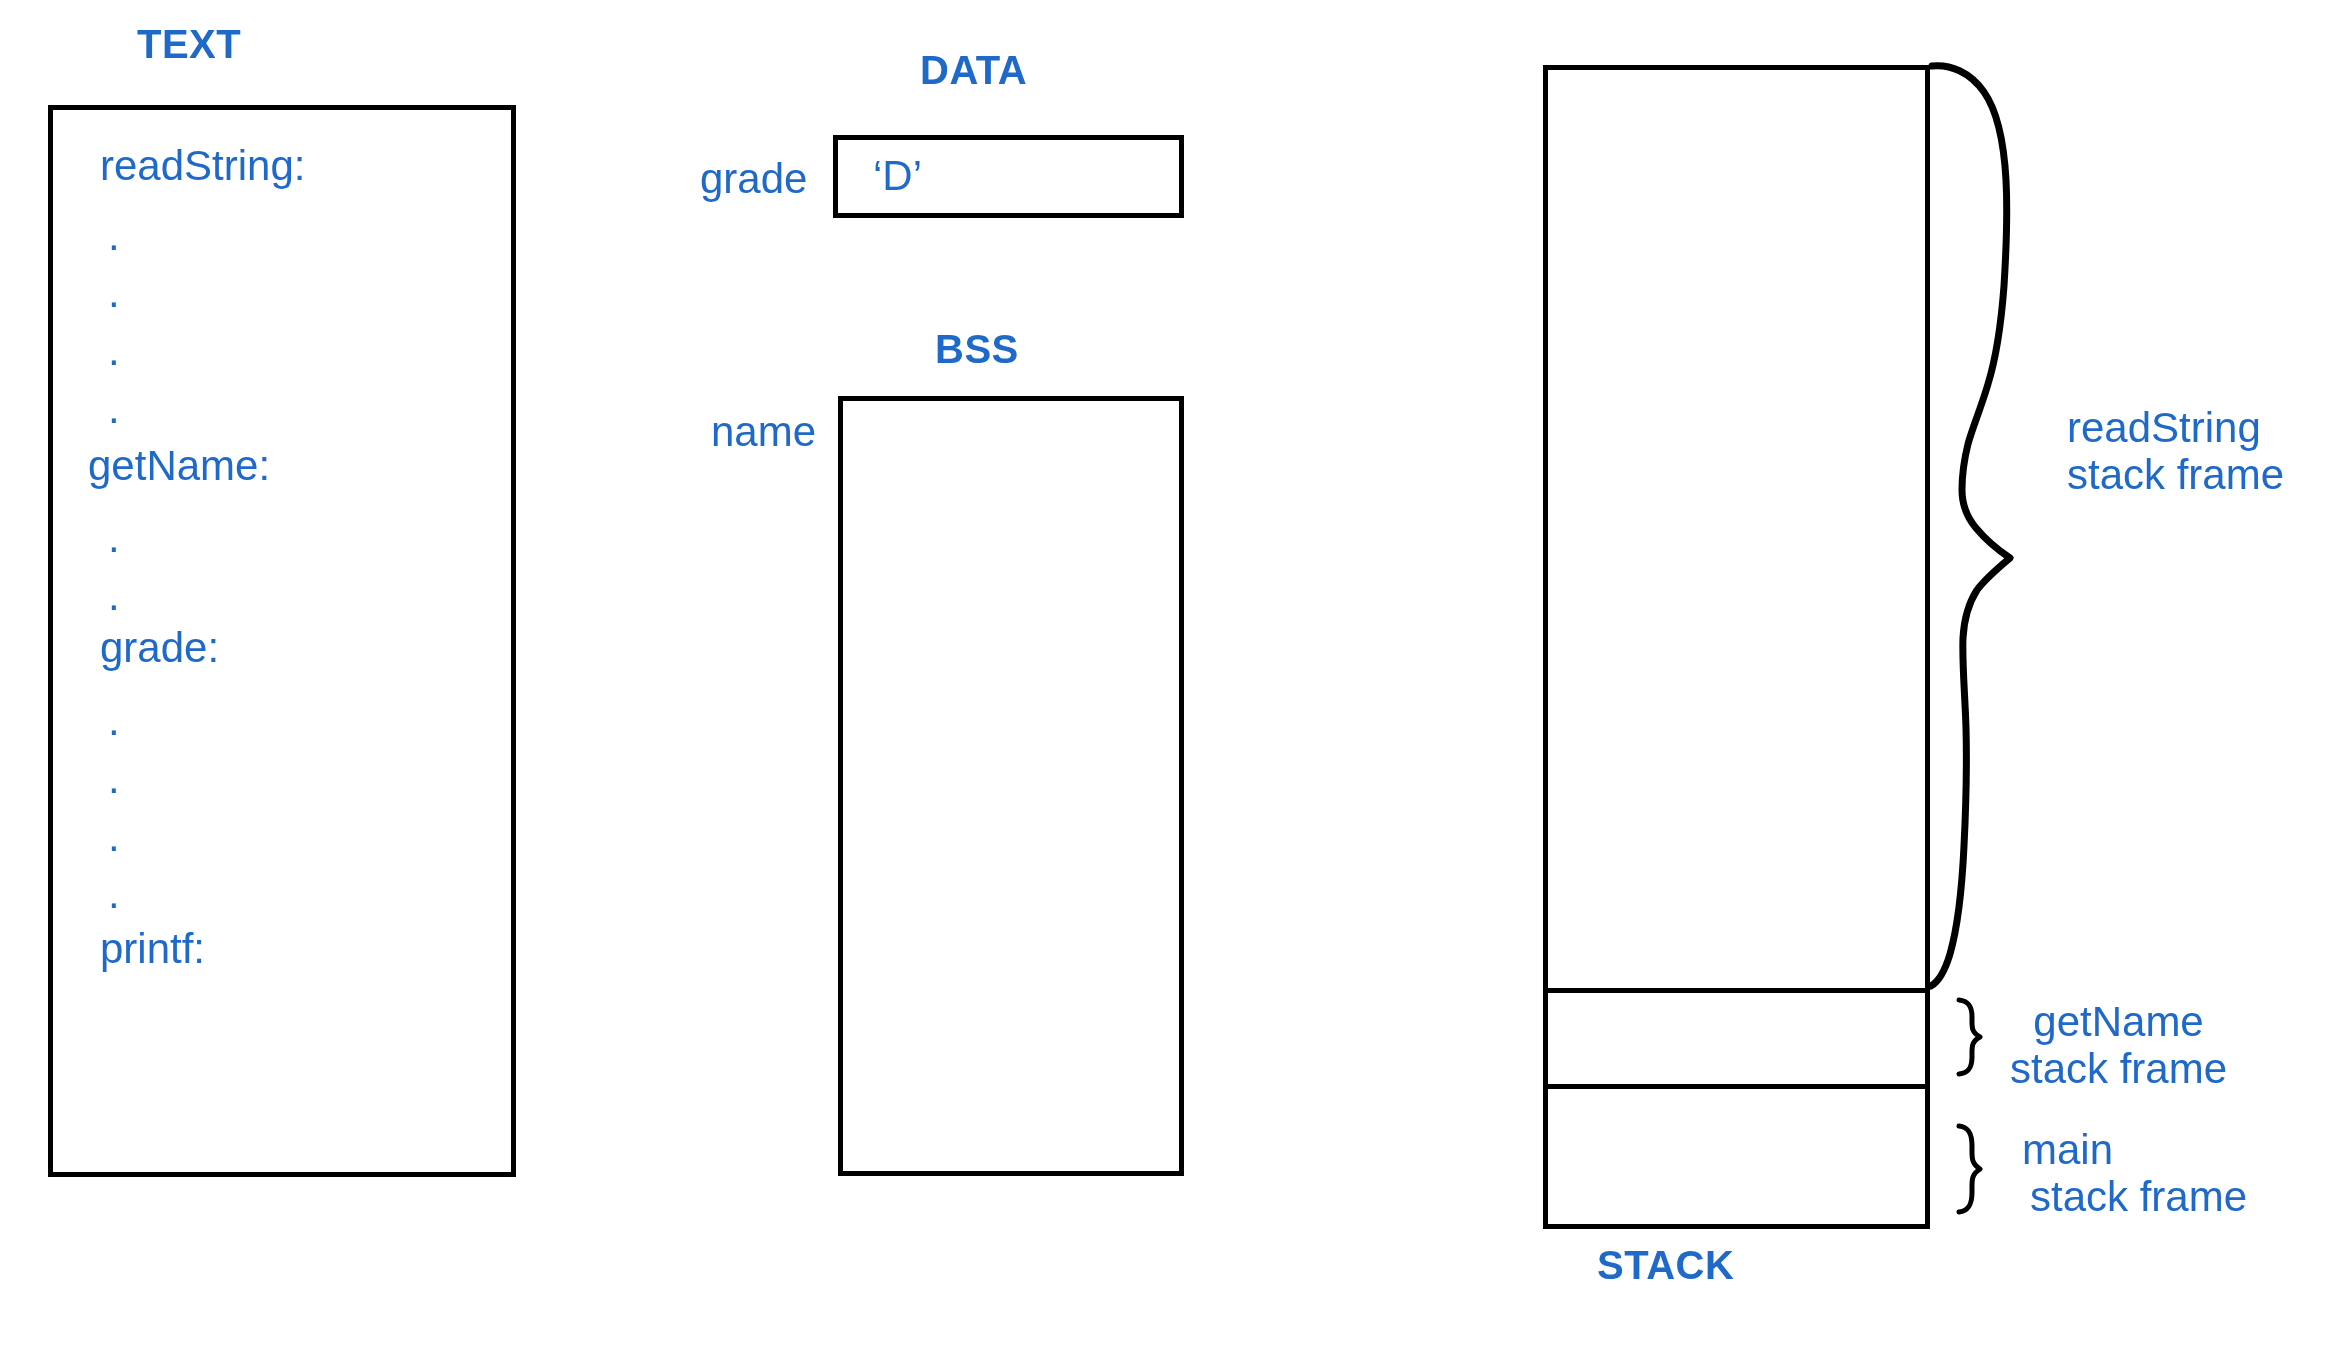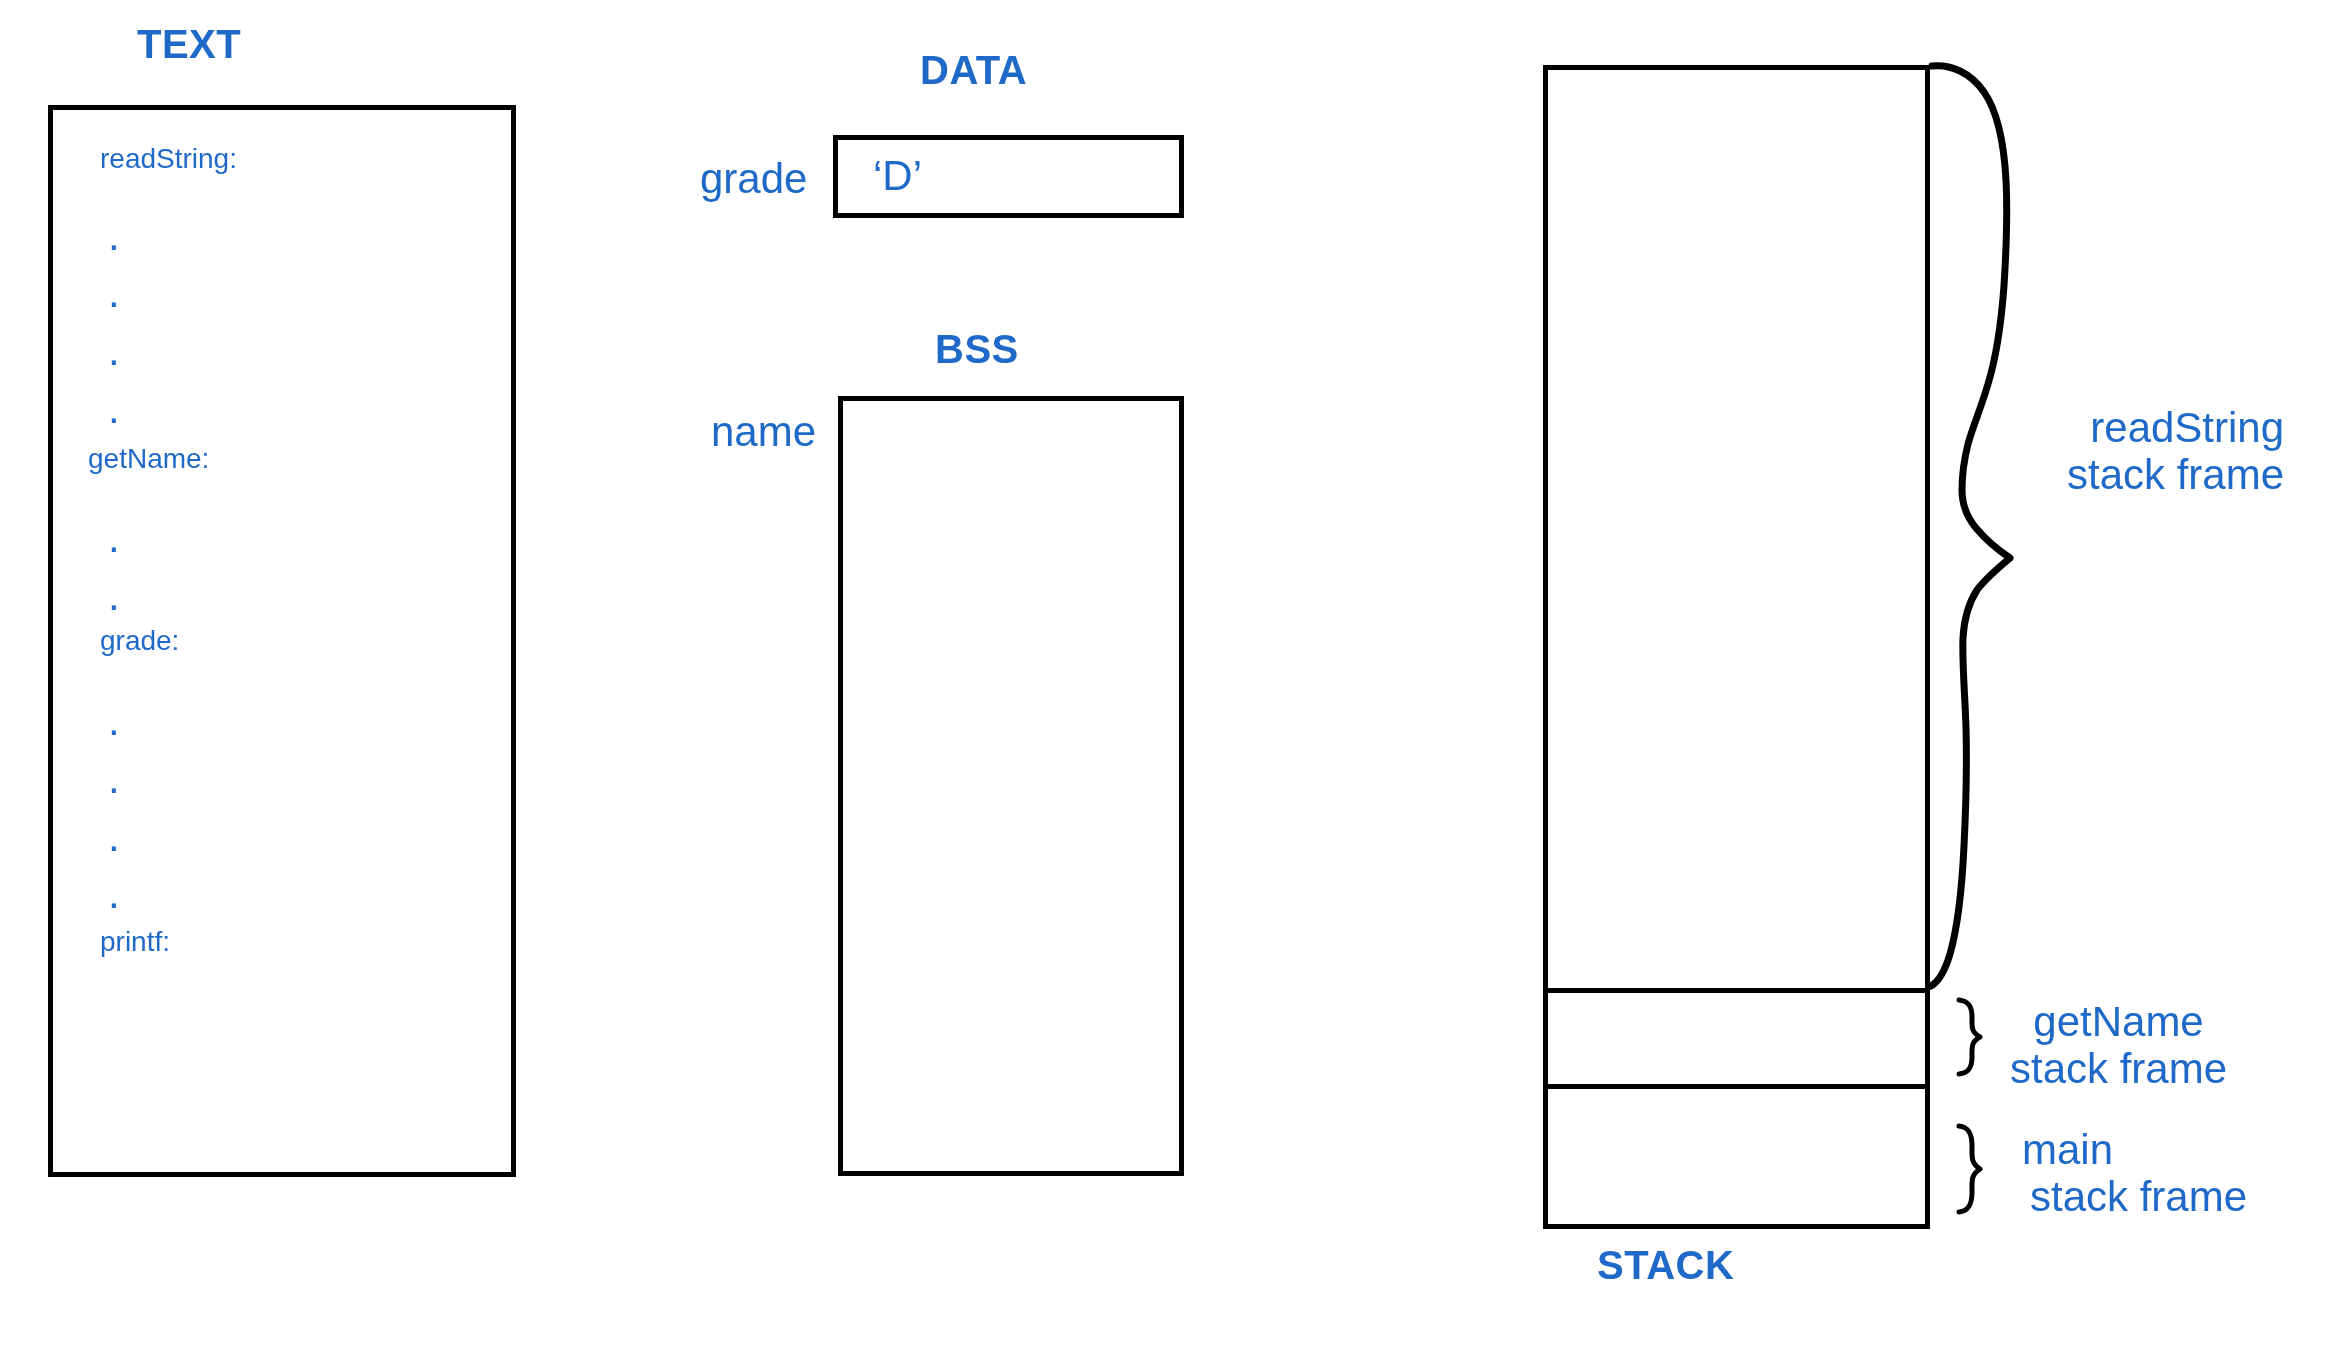--- a/index.html
+++ b/index.html
@@ -35,21 +35,21 @@
   }
   .side-label {
     position: absolute;
     color: #1f69c8;
     font-size: 42px;
     white-space: nowrap;
   }
   .code-line {
     position: absolute;
     color: #1f69c8;
-    font-size: 28px;
+    font-size: 42px;
     white-space: nowrap;
     line-height: 1;
   }
   .dot-line {
     position: absolute;
     color: #1f69c8;
     font-size: 42px;
     line-height: 1;
   }
   .cell-value {
@@ -135,21 +135,21 @@
       C 34 446, 38 458, 48 470
       C 58 482, 70 492, 82 500
       C 70 510, 58 520, 49 532
       C 40 546, 36 562, 35 580
       C 34 606, 37 636, 38 670
       C 39 708, 38 748, 36 788
       C 34 830, 30 868, 22 896
       C 16 916, 10 924, 3 928"></path>
   </svg>
 
-  <div class="frame-label" style="left:2067px; top:404px;text-align:right;">
+  <div class="frame-label" style="left:2067px; top:404px;">
     <div>readString</div>
     <div>stack frame</div>
   </div>
 
   <svg class="brace-svg" style="left:1950px; top:998px; width:42px; height:78px;" viewBox="0 0 42 78" preserveAspectRatio="none">
     <path stroke-width="5" d="M 9 2
       C 19 3, 22 9, 22 19
       C 22 29, 21 34, 30 39
       C 21 44, 22 49, 22 59
       C 22 69, 19 75, 9 76"></path>

